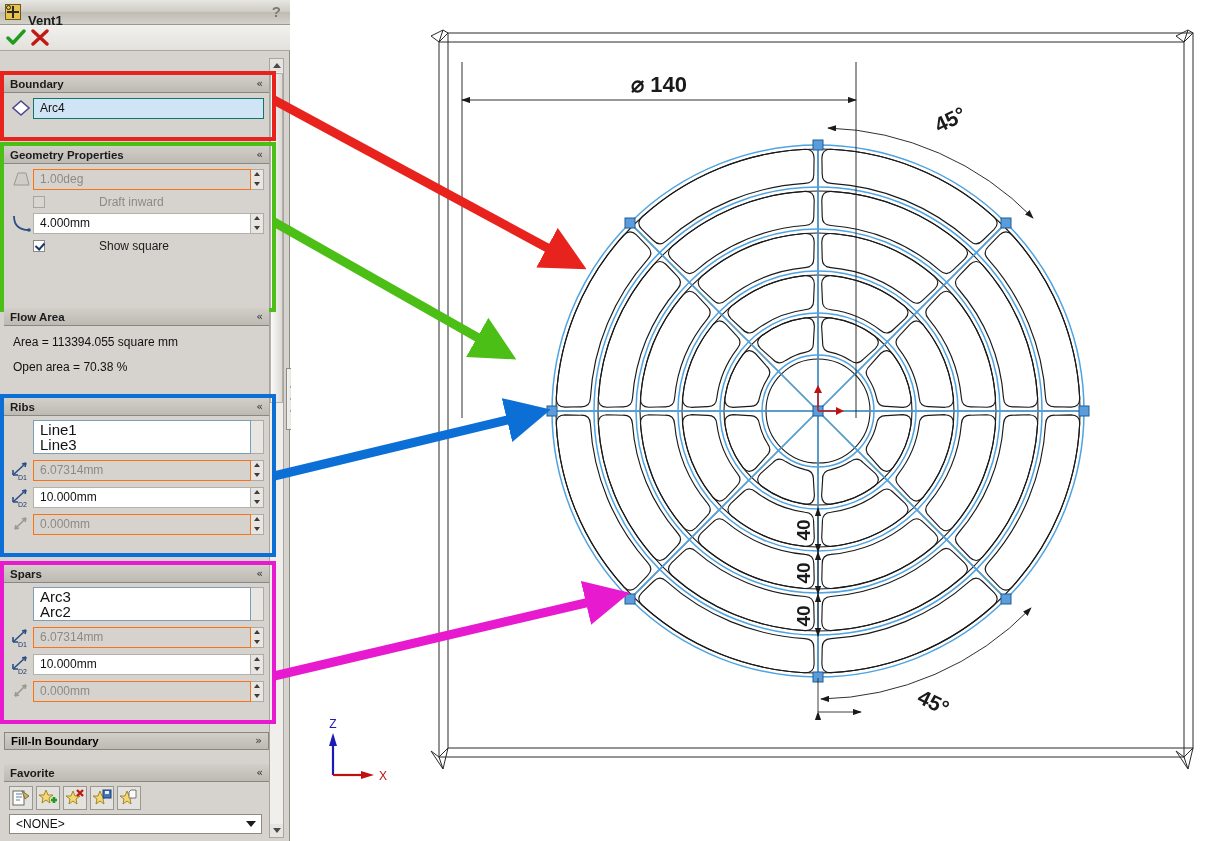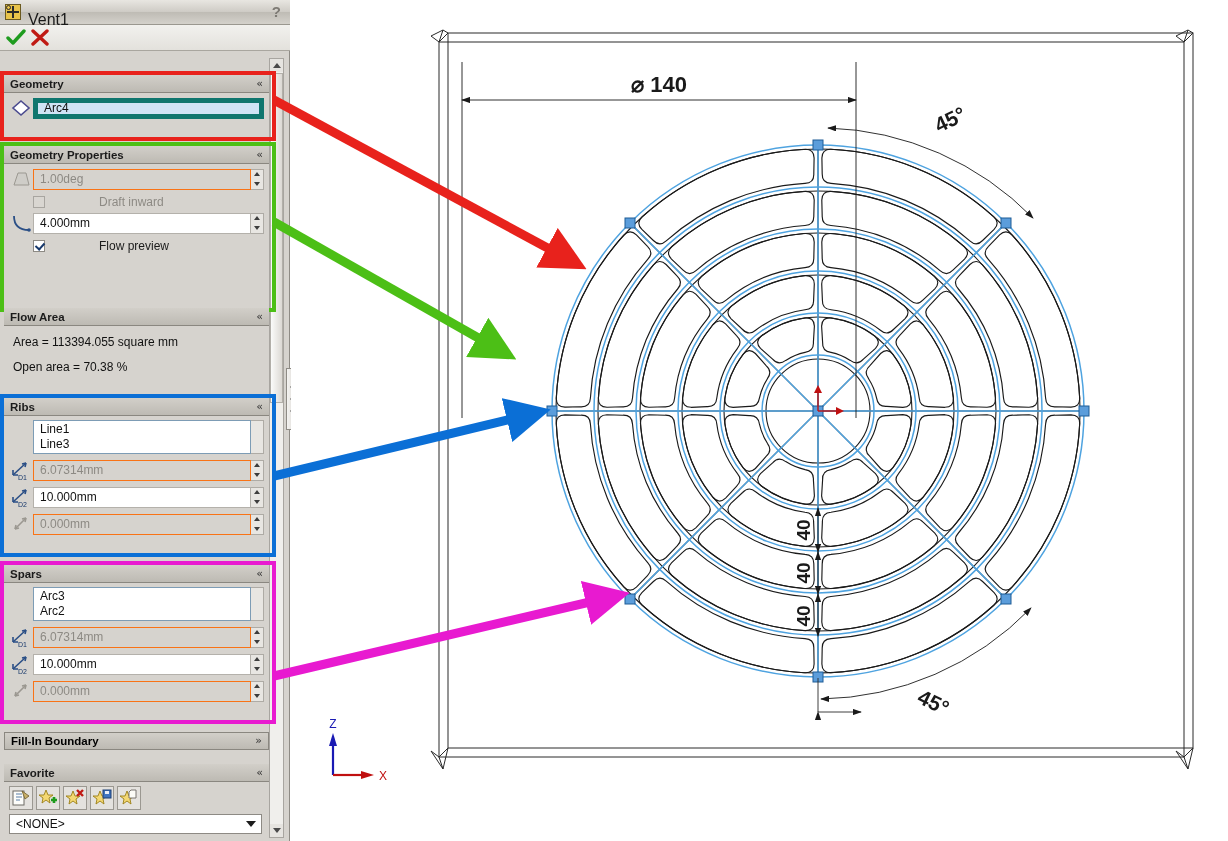--- a/index.html
+++ b/index.html
@@ -22,21 +22,21 @@
     border-bottom:1px solid #9a978f;box-sizing:border-box;
     display:flex;align-items:center;
   }
   .vent-icon{width:16px;height:16px;margin-left:5px;position:relative;
     background:#e8c34a;border:1px solid #6b5a20;box-sizing:border-box;}
   .vent-icon::before,.vent-icon::after{content:"";position:absolute;background:#2a2a2a;}
   .vent-icon::before{left:6px;top:1px;width:2px;height:12px;}
   .vent-icon::after{top:6px;left:1px;height:2px;width:12px;}
   .vent-icon i{position:absolute;border:1.5px solid #2a2a2a;border-radius:50%;
     width:3px;height:3px;display:block;}
-  .pm-title{margin-left:7px;font-weight:normal;font-size:16px;color:#1a1a1a;margin-top:16px;}
+  .pm-title{margin-left:7px;font-weight:bold;font-size:13px;color:#1a1a1a;margin-top:16px;}
   .help-q{position:absolute;right:9px;top:3px;font-size:15px;font-weight:bold;color:#7d7a74;}
 
   .pm-actionbar{
     position:absolute;left:0;top:25px;width:290px;height:26px;
     background:linear-gradient(to bottom,#f2f1ee,#e3e1dc);
     border-bottom:1px solid #a9a69f;box-sizing:border-box;
   }
   .ok-mark{position:absolute;left:6px;top:4px;width:20px;height:18px;}
   .x-mark{position:absolute;left:30px;top:4px;width:20px;height:18px;}
   
@@ -74,33 +74,33 @@
   .chev{font-size:11px;color:#333;line-height:10px;font-family:"DejaVu Sans",sans-serif;}
   .sec-body{background:#d6d3ce;padding:4px 5px 5px 5px;box-sizing:border-box;}
 
   .row{display:flex;align-items:center;margin-bottom:5px;}
   .ricon{width:24px;min-width:24px;height:22px;position:relative;}
   .txtfield{
     flex:1;height:21px;background:#fff;border:1px solid #7d9cb5;
     box-sizing:border-box;display:flex;align-items:center;padding-left:6px;
     font-size:12px;color:#111;
   }
-  .txtfield.sel{background:#cfe4f5;border:5px solid #0f766e;}
+  .txtfield.sel{background:#cfe4f5;border:1px solid #0f766e;}
   .txtfield.disabled{background:#d6d3ce;border:1px solid #f97316;color:#8d8a84;}
   .txtfield.plain{border:1px solid #b4b1ab;}
   .spin{width:13px;min-width:13px;height:21px;display:flex;flex-direction:column;
         border:1px solid #aeaba5;border-left:none;box-sizing:border-box;background:#e8e6e2;}
   .spin div{flex:1;display:flex;align-items:center;justify-content:center;}
   .spin .sa{width:0;height:0;}
   .spin .sa.u{border-left:3px solid transparent;border-right:3px solid transparent;border-bottom:4px solid #3d3d3d;}
   .spin .sa.d{border-left:3px solid transparent;border-right:3px solid transparent;border-top:4px solid #3d3d3d;}
 
   .listbox{
     flex:1;height:34px;background:#fff;border:1px solid #7d9cb5;box-sizing:border-box;
-    padding:1px 0 0 6px;font-size:12px;line-height:15px;color:#111;
+    padding:1px 0 0 6px;font-size:15px;line-height:15px;color:#111;
   }
   .listspin{width:13px;min-width:13px;height:34px;display:flex;flex-direction:column;
         border:1px solid #aeaba5;border-left:none;box-sizing:border-box;background:#e8e6e2;}
   .listspin div{flex:1;display:flex;align-items:center;justify-content:center;}
 
   .ckrow{display:flex;align-items:center;margin:2px 0 3px 24px;}
   .ckbox{width:12px;height:12px;background:#fff;border:1px solid #8d8a84;box-sizing:border-box;
          margin-right:6px;position:relative;}
   .ckbox.off{background:#d9d6d1;border:1px solid #a8a5a0;}
   .ckbox.on::after{content:"";position:absolute;left:3px;top:0px;width:4px;height:7px;
@@ -176,21 +176,21 @@
     </div>
 
     <div class="splitter">
       <span></span>
       <span></span>
       <span></span>
     </div>
 
     <div class="sec" style="top:75px;">
       <div class="sec-head">
-        <span class="t">Geometry</span>
+        <span class="t">Boundary</span>
         <span class="chev">«</span>
       </div>
       <div class="sec-body" style="height:40px;">
         <div class="row" style="margin-bottom:0;">
           <div class="ricon">
             <svg width="24" height="22" viewBox="0 0 24 22">
               <polygon points="12,4 20,11 12,18 4,11" fill="#ffffff" stroke="#4b4b8f" stroke-width="1.6"></polygon>
             </svg>
           </div>
           <div class="txtfield sel">Arc4</div>
@@ -237,21 +237,21 @@
             <div>
                 <span class="sa u"></span>
               </div>
               <div>
                 <span class="sa d"></span>
               </div>
           </div>
         </div>
         <div class="ckrow">
           <div class="ckbox on"></div>
-          <span class="cklabel">Flow preview</span>
+          <span class="cklabel">Show square</span>
         </div>
       </div>
     </div>
     <div class="hl green" style="left:0px;top:142px;width:276px;height:170px;"></div>
 
     <div class="sec" style="top:308px;">
       <div class="sec-head">
         <span class="t">Flow Area</span>
         <span class="chev">«</span>
       </div>

